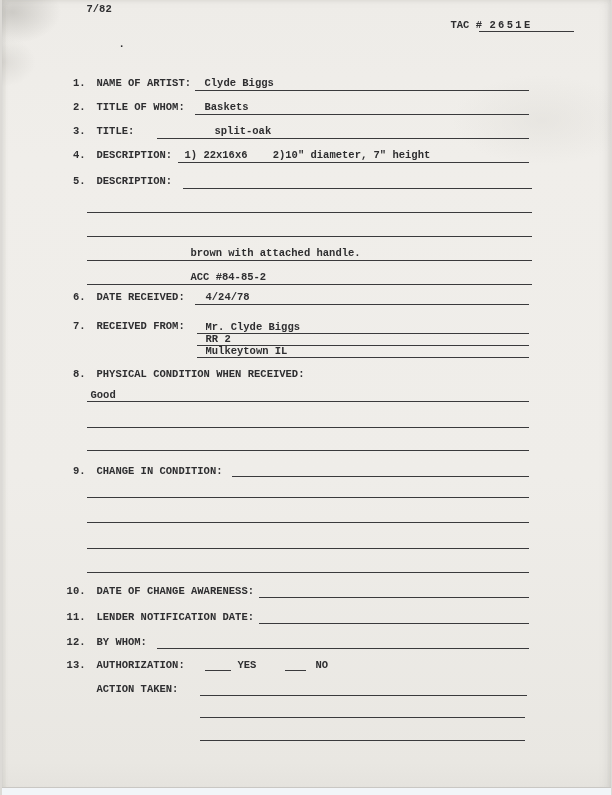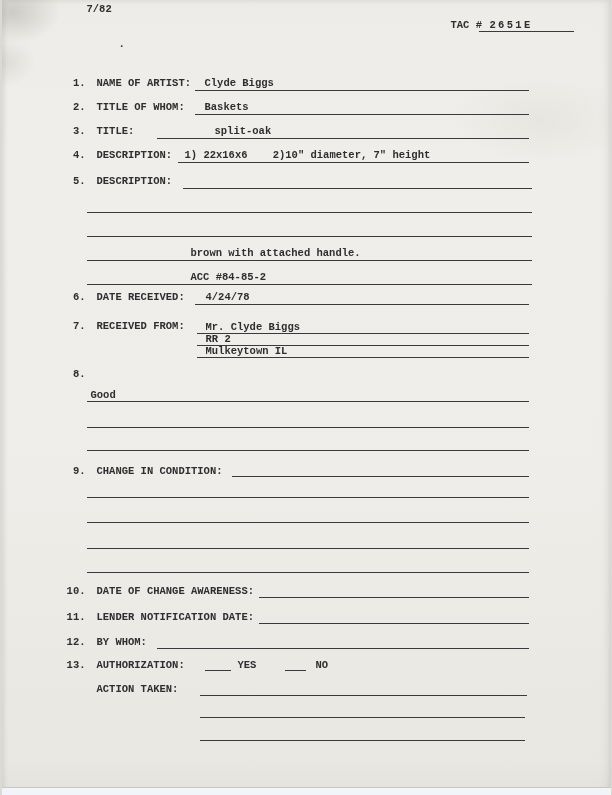--- a/index.html
+++ b/index.html
@@ -72,20 +72,21 @@
   <span class="txt num" style="top:320px">7.</span>
   <span class="txt" style="left:95px;top:320px">RECEIVED FROM:</span>
   <span class="txt" style="left:204px;top:321px">Mr. Clyde Biggs</span>
   <div class="rule" style="left:195px;top:333px;width:332px"></div>
   <span class="txt" style="left:204px;top:333px">RR 2</span>
   <div class="rule" style="left:195px;top:345px;width:332px"></div>
   <span class="txt" style="left:204px;top:345px">Mulkeytown IL</span>
   <div class="rule" style="left:195px;top:357px;width:332px"></div>
 
   <span class="txt num" style="top:368px">8.</span>
+  <span class="txt" style="left:95px;top:368px">PHYSICAL CONDITION WHEN RECEIVED:</span>
   <span class="txt" style="left:89px;top:389px">Good</span>
   <div class="rule" style="left:85px;top:401px;width:442px"></div>
   <div class="rule" style="left:85px;top:427px;width:442px"></div>
   <div class="rule" style="left:85px;top:450px;width:442px"></div>
 
   <span class="txt num" style="top:465px">9.</span>
   <span class="txt" style="left:95px;top:465px">CHANGE IN CONDITION:</span>
   <div class="rule" style="left:230px;top:476px;width:297px"></div>
   <div class="rule" style="left:85px;top:497px;width:442px"></div>
   <div class="rule" style="left:85px;top:522px;width:442px"></div>

